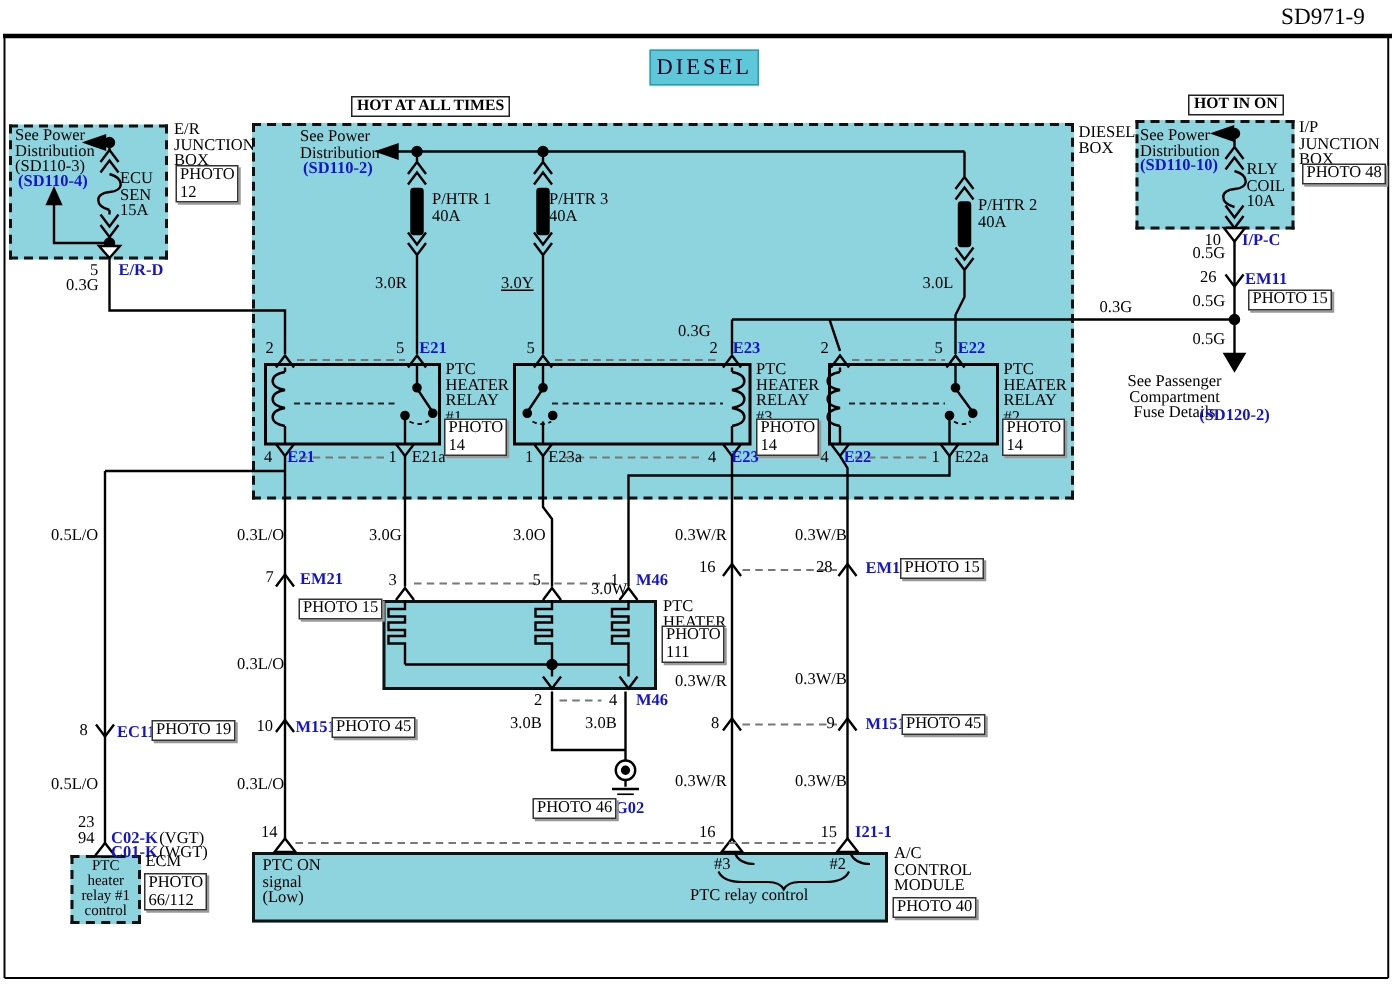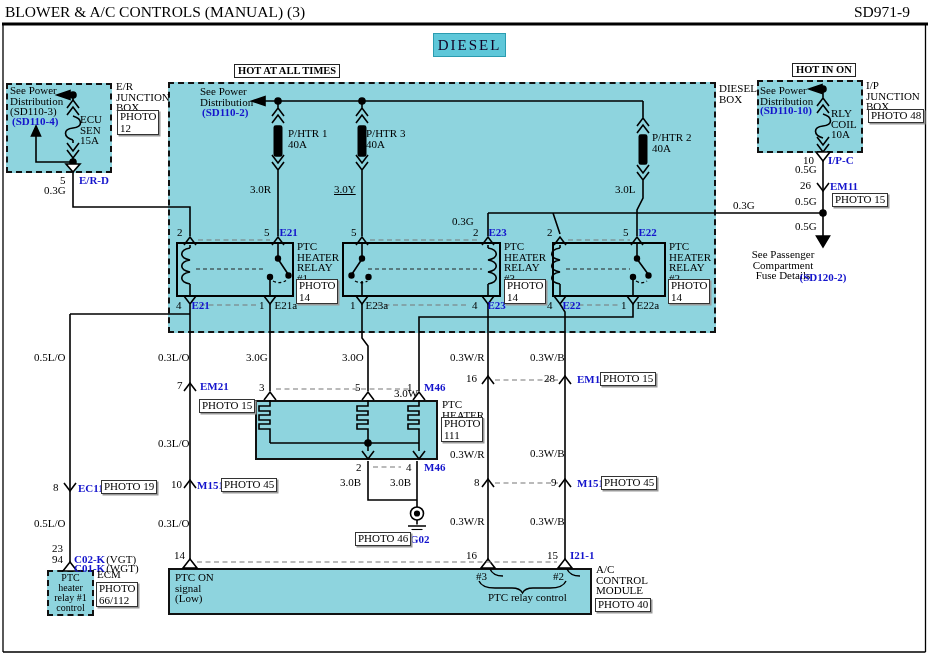--- a/index.html
+++ b/index.html
@@ -23,21 +23,20 @@
   #wires{position:absolute;left:0;top:0;z-index:5;}
   #banner{position:absolute;left:433px;top:33px;width:73px;height:24px;background:#5ec7d9;
       border:1.4px solid #2b9cb0;z-index:10;text-align:center;
       font:15px/22px "Liberation Serif",serif;letter-spacing:2px;color:#102;box-sizing:border-box;}
 </style>
 </head>
 <body>
 
 <div id="stage">
 
-  <div class="hdr" style="left:5px;top:3px;">BLOWER &amp; A/C CONTROLS (MANUAL) (3)</div>
   <div class="hdr" style="left:854px;top:3px;">SD971-9</div>
 
   <div class="cy cyd" style="left:6px;top:83px;width:106px;height:90px;"></div>
   <div class="cy cyd" style="left:168px;top:82px;width:548px;height:251px;"></div>
   <div class="cy cyd" style="left:757px;top:80px;width:106px;height:73px;"></div>
   <div class="cy cys" style="left:255px;top:400px;width:183px;height:60px;"></div>
   <div class="cy cys" style="left:168px;top:568px;width:424px;height:47px;"></div>
   <div class="cy cyd" style="left:47px;top:570px;width:47px;height:46px;"></div>
 
   <div id="banner">DIESEL</div>
@@ -360,20 +359,20 @@
 
   <div class="lb" style="left:174px;top:550px;">14</div>
   <div class="lb" style="left:466px;top:550px;">16</div>
   <div class="lb" style="left:547px;top:550px;">15</div>
   <div class="lb bl" style="left:570px;top:550px;">I21-1</div>
   <div class="lb" style="left:175px;top:572px;">PTC ON
 signal
 (Low)</div>
   <div class="lb" style="left:476px;top:571px;">#3</div>
   <div class="lb" style="left:553px;top:571px;">#2</div>
-  <div class="lb" style="left:488px;top:592px;text-align:center;">PTC relay control</div>
+  <div class="lb" style="left:460px;top:592px;text-align:center;">PTC relay control</div>
   <div class="lb" style="left:596px;top:564px;">A/C
 CONTROL
 MODULE</div>
   <div class="pb" style="left:595px;top:598px;">PHOTO 40</div>
 
 
 </div>
 
 </body></html>

